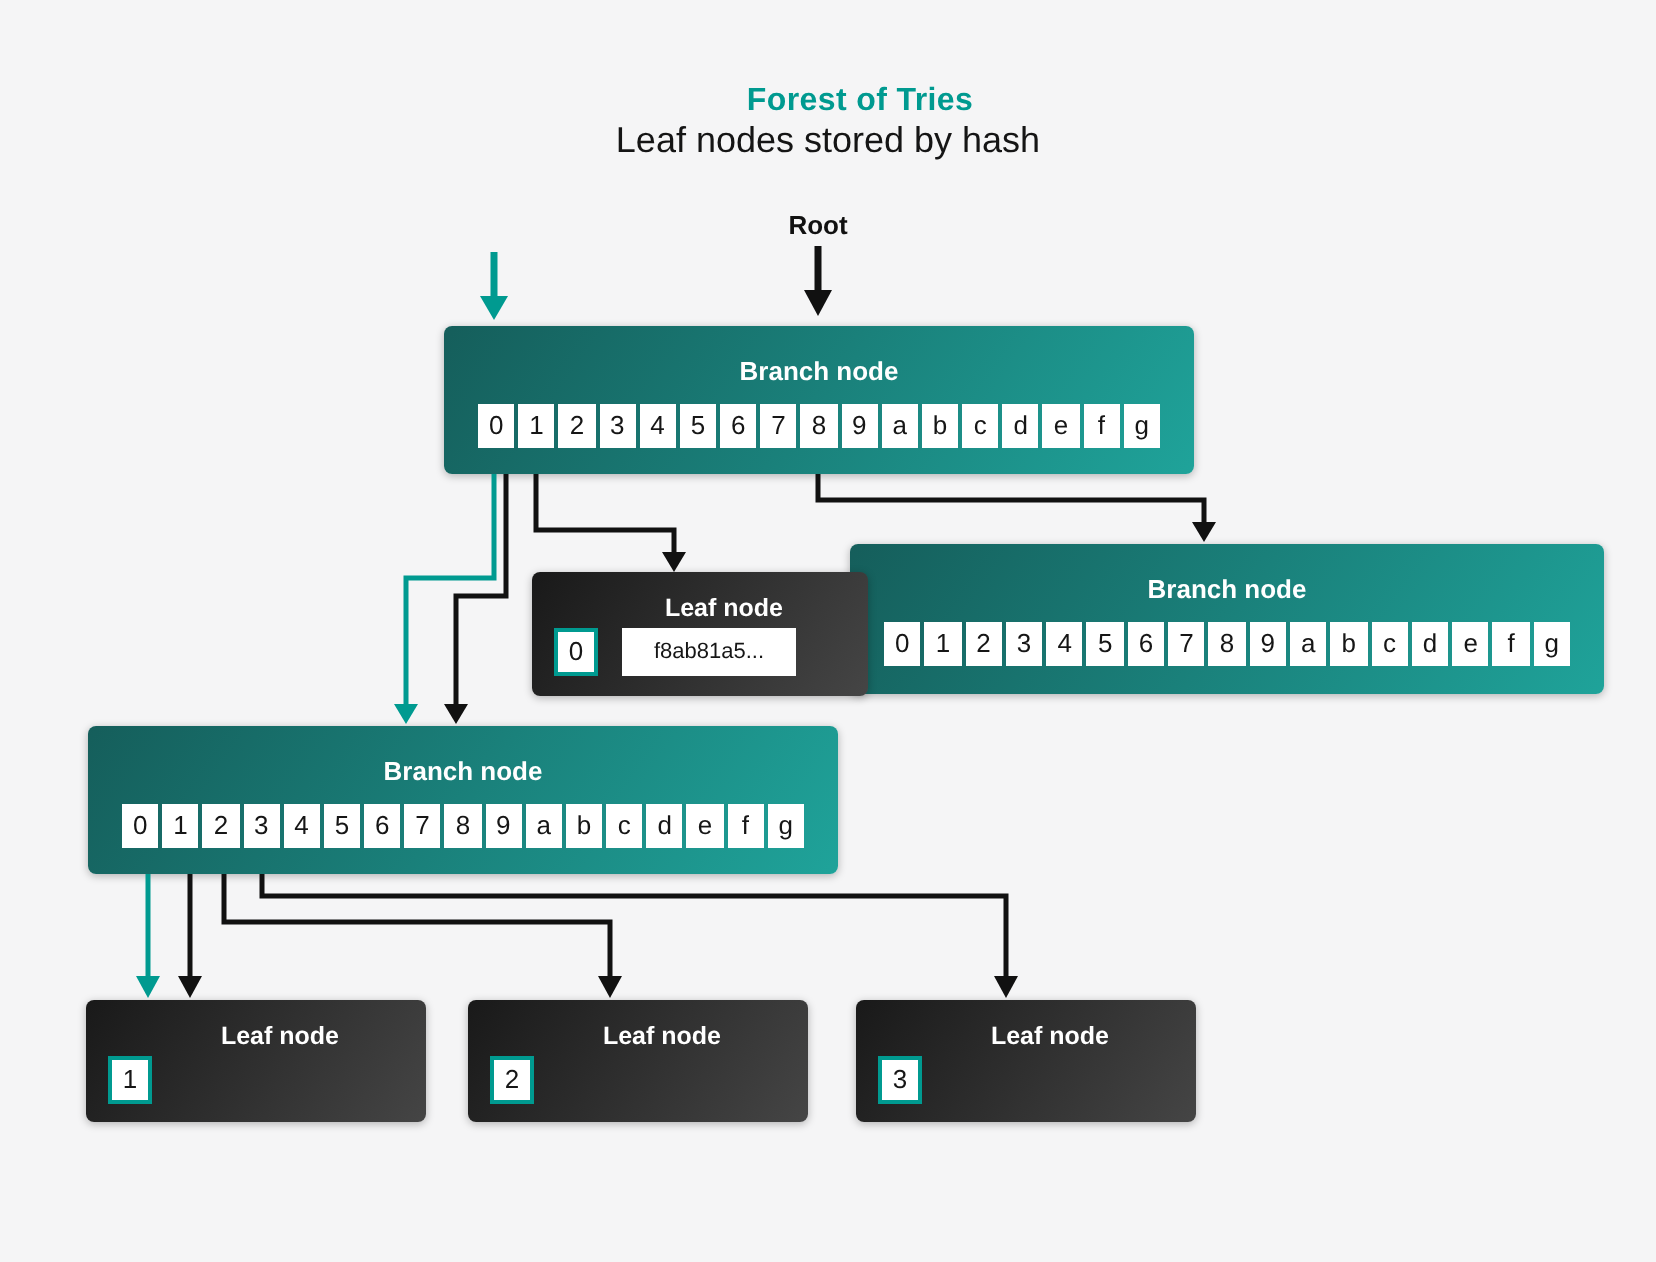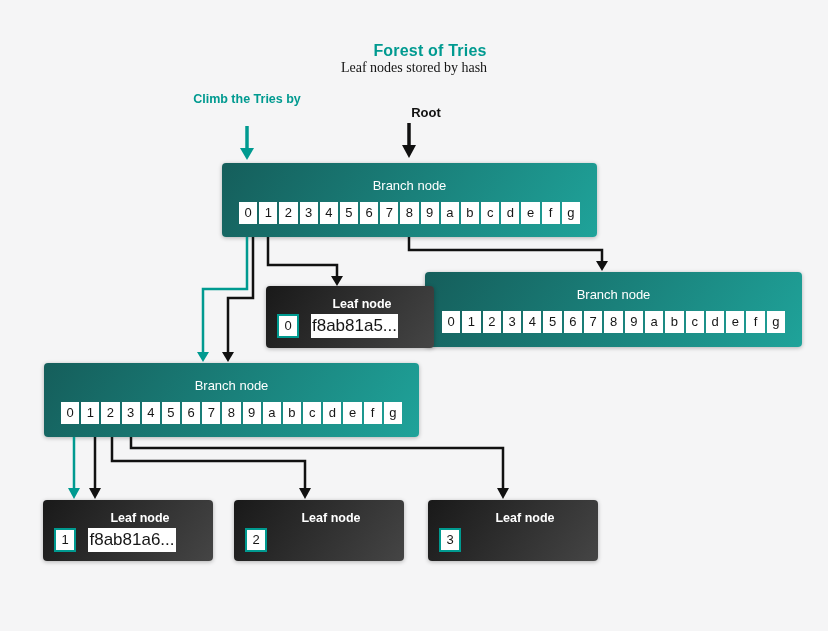--- a/index.html
+++ b/index.html
@@ -13,36 +13,36 @@
   .canvas{
     position:relative; width:828px; height:631px; overflow:hidden;
     background:var(--background);
   }
   .page-title{
     position:absolute; top:42px; left:16px; width:100%; text-align:center;
     color:var(--teal); font-weight:bold; font-size:16px; letter-spacing:.2px;
   }
   .page-subtitle{
     position:absolute; top:60px; left:0; width:100%; text-align:center;
-    color:#151515; font-size:14px;font-family:Liberation Serif, serif;
+    color:#151515; font-size:18px;
   }
   .climb-label{
     position:absolute; left:147px; top:92px; width:200px; text-align:center;
     color:var(--teal); font-weight:bold; font-size:12.5px; line-height:14px;
   }
   .root-label{
-    position:absolute; left:386px; top:105px; width:80px; text-align:center;
+    position:absolute; left:369px; top:105px; width:80px; text-align:center;
     color:#111; font-weight:bold; font-size:13px;
   }
   .branch{
     position:absolute; border-radius:4px; color:#fff;
     background:linear-gradient(125deg, var(--branch-dark), var(--branch-light));
     box-shadow:0 1px 4px rgba(0,0,0,.28);
   }
-  .branch-label{ text-align:center; margin-top:15px; font-weight:normal; font-size:13px; }
+  .branch-label{ text-align:center; margin-top:15px; font-weight:bold; font-size:13px; }
   .cells{
     position:absolute; left:17px; right:17px; top:39px;
     display:flex; gap:2px;
   }
   .cell{
     flex:1; background:#fff; color:#161616; height:22px; line-height:22px;
     text-align:center; font-size:13px;
   }
   .leaf{
     position:absolute; border-radius:4px; color:#fff;
@@ -51,35 +51,34 @@
     padding-left:24px;
   }
   .leaf-label{ text-align:center; margin-top:11px; font-weight:bold; font-size:12.5px; }
   .leaf-row{ position:absolute; left:11px; top:28px; display:flex; gap:12px; align-items:center; }
   .leaf-index{
     width:18px; height:20px; background:#fff; border:2px solid var(--teal);
     color:#161616; text-align:center; line-height:20px; font-size:13px;
   }
   .leaf-hash{
     height:24px; background:#fff; color:#161616; text-align:center;
-    line-height:24px; font-size:17px;
+    line-height:24px; font-size:11px;
   }
   svg.overlay{ position:absolute; left:0; top:0; pointer-events:none; }
   svg.overlay path{ fill:none; }
 </style>
 </head>
 <body>
 
 <div class="canvas">
 
   <div class="page-title">Forest of Tries</div>
   <div class="page-subtitle">Leaf nodes stored by hash</div>
 
   <div class="climb-label">
-    <div>Climb the Tries by</div>
   </div>
 
   <div class="root-label">Root</div>
 
   <div class="branch" style="left:222px; top:163px; width:375px; height:74px;">
     <div class="branch-label">Branch node</div>
     <div class="cells">
       <span class="cell">0</span>
       <span class="cell">1</span>
       <span class="cell">2</span>
@@ -151,21 +150,20 @@
     <div class="leaf-row">
       <span class="leaf-index">0</span>
       <span class="leaf-hash" style="width:87px;">f8ab81a5...</span>
     </div>
   </div>
 
   <div class="leaf" style="left:43px; top:500px; width:146px; height:61px;">
     <div class="leaf-label">Leaf node</div>
     <div class="leaf-row">
       <span class="leaf-index">1</span>
-      <span class="leaf-hash" style="width:88px;">f8ab81a6...</span>
     </div>
   </div>
 
   <div class="leaf" style="left:234px; top:500px; width:146px; height:61px;">
     <div class="leaf-label">Leaf node</div>
     <div class="leaf-row">
       <span class="leaf-index">2</span>
     </div>
   </div>
 

